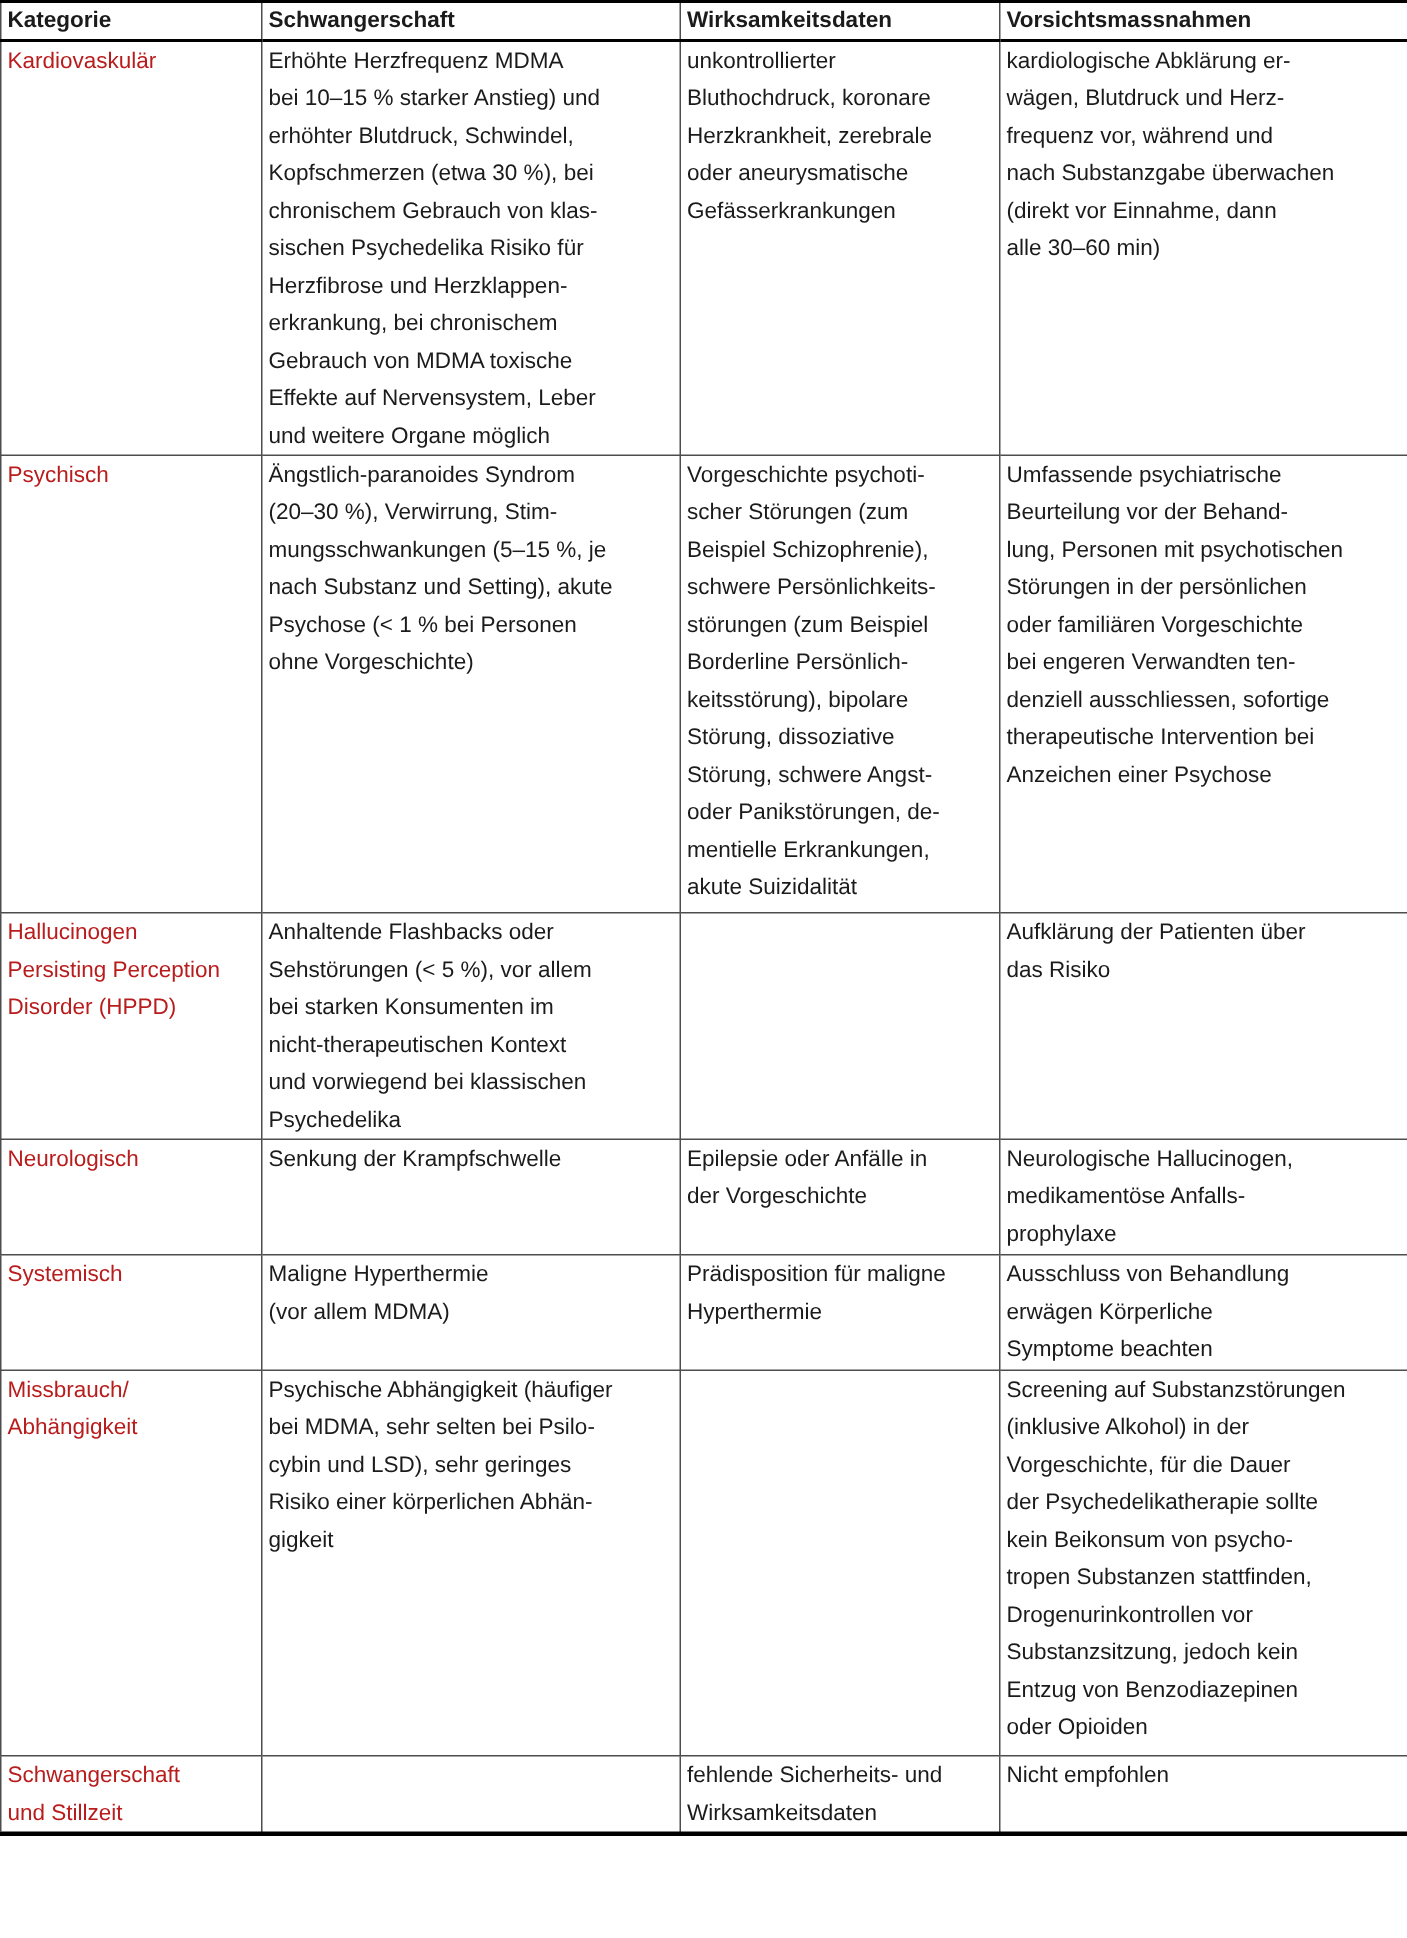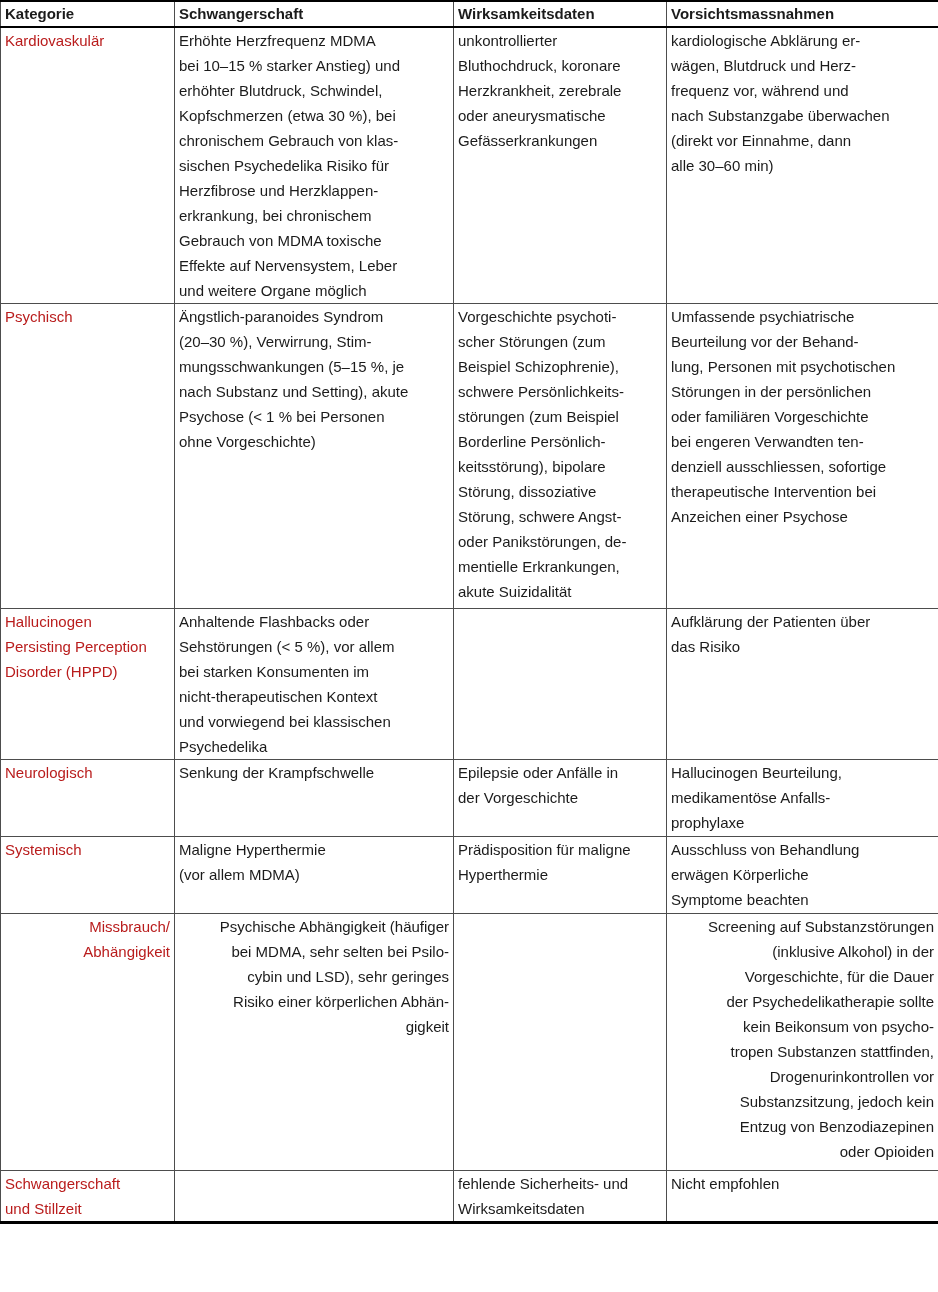--- a/index.html
+++ b/index.html
@@ -45,21 +45,21 @@
   .doc-table td.cat {
     font-weight: normal;
     color: #b91c1c;
   }
   tr.hdr   { height: 25px;  }
   tr.r1 td { height: 275px; }
   tr.r2 td { height: 304px; }
   tr.r3 td { height: 149px; }
   tr.r4 td { height: 76px; margin-top: 13px;  }
   tr.r5 td { height: 76px; margin-top: 17px;  }
-  tr.r6 td { height: 256px; text-align: right; }
+  tr.r6 td { height: 256px; }
   tr.r7 td { height: 49px;  }
   tr.r8 td { height: 64px;  }
 </style>
 </head>
 <body>
 
 <table class="doc-table">
   <colgroup>
     <col class="c1">
       <col class="c2">
@@ -142,21 +142,21 @@
 Psychedelika</td>
       <td></td>
       <td>Aufklärung der Patienten über
 das Risiko</td>
     </tr>
     <tr class="r4">
       <td class="cat">Neurologisch</td>
       <td>Senkung der Krampfschwelle</td>
       <td>Epilepsie oder Anfälle in
 der Vorgeschichte</td>
-      <td>Hallucinogen Beurteilung,
+      <td>Neurologische Hallucinogen,
 medikamentöse Anfalls-
 prophylaxe</td>
     </tr>
     <tr class="r5">
       <td class="cat">Systemisch</td>
       <td>Maligne Hyperthermie
 (vor allem MDMA)</td>
       <td>Prädisposition für maligne
 Hyperthermie</td>
       <td>Ausschluss von Behandlung

